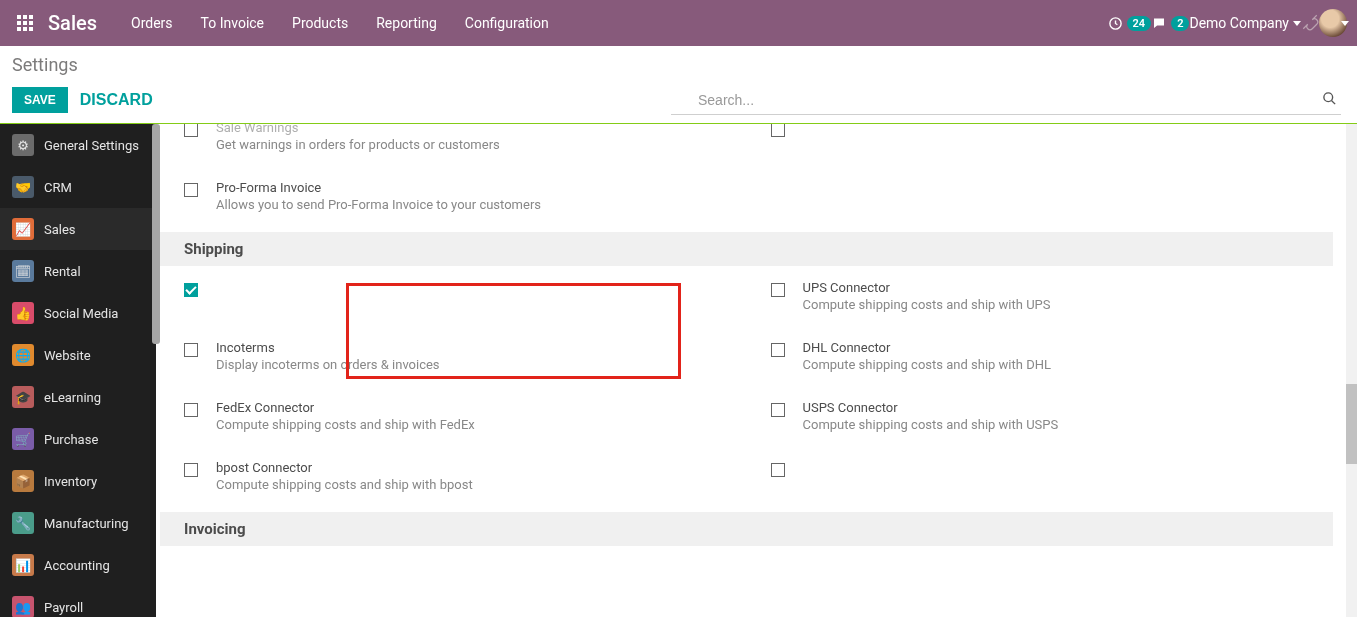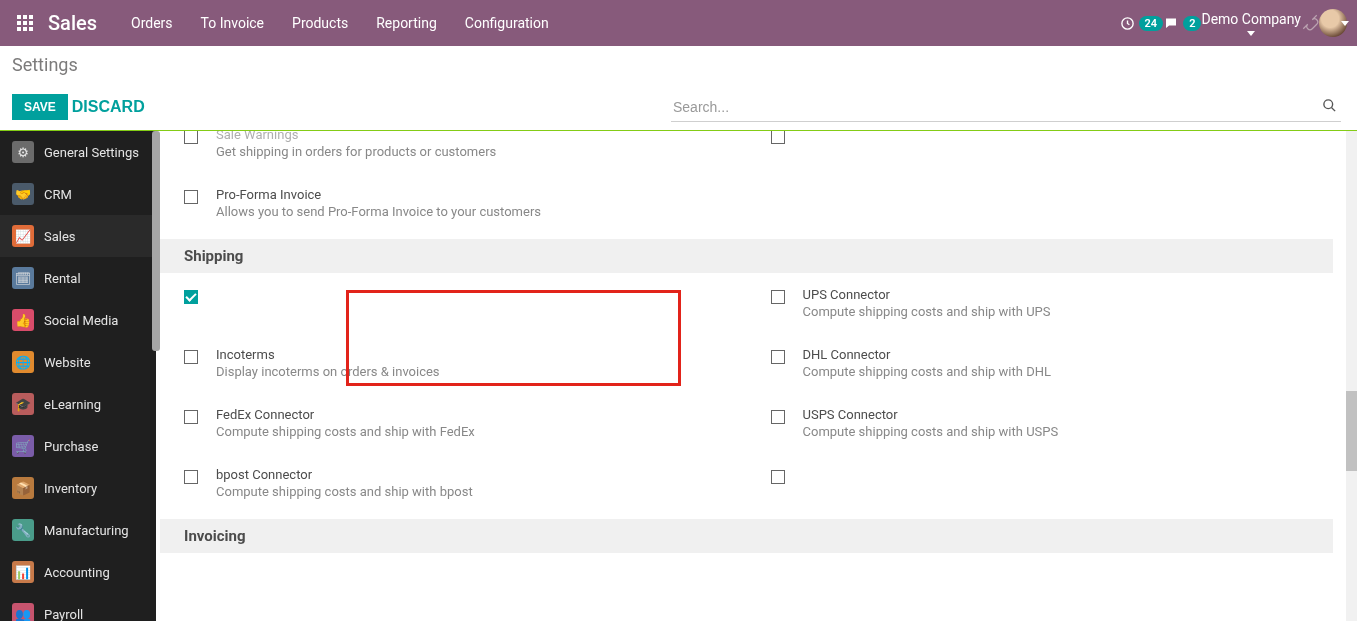--- a/index.html
+++ b/index.html
@@ -8,35 +8,35 @@
   
   .topnav { background: #875a7b; height: 46px; display: flex; align-items: center; color: #fff; padding: 0 8px; }
   .topnav .apps-grid { width: 34px; display:flex; align-items:center; justify-content:center; cursor:pointer; }
   .topnav .brand { font-size: 20px; font-weight: 500; margin: 0 24px 0 6px; cursor:pointer; }
   .topnav .menu { display: flex; gap: 8px; }
   .topnav .menu-item { padding: 12px 10px; font-size: 14px; cursor:pointer; }
   .topnav .right { margin-left: auto; display:flex; align-items:center; }
   .pill { display:inline-flex; align-items:center; gap:4px; background:#875a7b; border-radius: 10px; cursor:pointer; }
   .badge { background:#00a09d; color:#fff; border-radius: 10px; font-size:11px; padding:1px 6px; font-weight:600; }
   .pill-icon { display:inline-flex; align-items:center; }
-  .company { font-size:14px; cursor:pointer; display:flex; align-items:center; gap:4px;flex-direction:column; }
+  .company { font-size:14px; cursor:pointer; display:flex; align-items:center; gap:4px; }
   .caret-down { display:inline-block; width:0; height:0; border-left:4px solid transparent; border-right:4px solid transparent; border-top:5px solid #fff; }
   .dev-icon { color:#bba3b1; cursor:pointer; }
   .avatar { width:28px; height:28px; border-radius:50%; background: radial-gradient(circle at 40% 35%, #e8c9a8 35%, #6b4a37 75%); cursor:pointer; }
 
   
   .cp { padding: 8px 16px 8px 12px; display:flex; align-items:flex-end; justify-content:space-between; border-bottom:1px solid #84cc16; flex-wrap:wrap; }
   .cp-left { display:flex; flex-direction:column; gap:10px; }
   .breadcrumb { font-size:18px; color:#7c7b7b; font-weight:400; }
-  .cp-buttons { display:flex; align-items:center;margin-top:7px; }
+  .cp-buttons { display:flex; gap:8px; align-items:center; }
   .btn-save { background:#00a09d; color:#fff; border:none; padding:6px 12px; font-weight:600; font-size:12px; cursor:pointer; }
   .btn-discard { background:none; border:none; color:#00a09d; font-weight:600; font-size:16px; cursor:pointer; padding:6px 4px; }
   .cp-right { flex:1; max-width:670px; }
   .search-wrap { border-bottom:1px solid #cfcfcf; display:flex; align-items:center; }
-  .search { border:none; outline:none; padding:6px 2px; font-size:14px; width:100%; color:#555; }
+  .search { border:none; outline:none; padding:6px 2px; font-size:14px; width:100%; color:#555;margin-left:25px; }
   .search::placeholder { color:#999; }
   .search-icon { color:#666; padding:0 4px; }
 
   
   .main { display:flex; height: calc(621px - 46px - 82px); }
   .sidebar-wrap { position:relative; width:160px; flex:none; }
   .sidebar { background:#1f1f1f; width:156px; height:100%; overflow-y:auto; }
   .sidebar-scroll-thumb { position:absolute; right:0; top:0; width:8px; height:220px; background:#a6a6a6; border-radius:3px; }
   .sb-item { display:flex; align-items:center; gap:10px; padding:10px 12px; color:#e4e4e4; font-size:13px; cursor:pointer; }
   .sb-item.active { background:#2a2a2a; }
@@ -201,21 +201,21 @@
     <div class="outer-scroll-thumb"></div>
 
     <div class="content-scroll">
       <div class="content">
 
         <div class="settings-row" style="margin-top:-18px;">
           <div class="setting">
             <div class="chk"></div>
             <div class="setting-body">
               <div class="setting-title" style="opacity:.45">Sale Warnings</div>
-              <div class="setting-desc">Get shipping in orders for products or customers</div>
+              <div class="setting-desc">Get warnings in orders for products or customers</div>
             </div>
           </div>
           <div class="setting">
             <div class="chk"></div>
           </div>
         </div>
 
         <div class="settings-row">
           <div class="setting">
             <div class="chk"></div>

